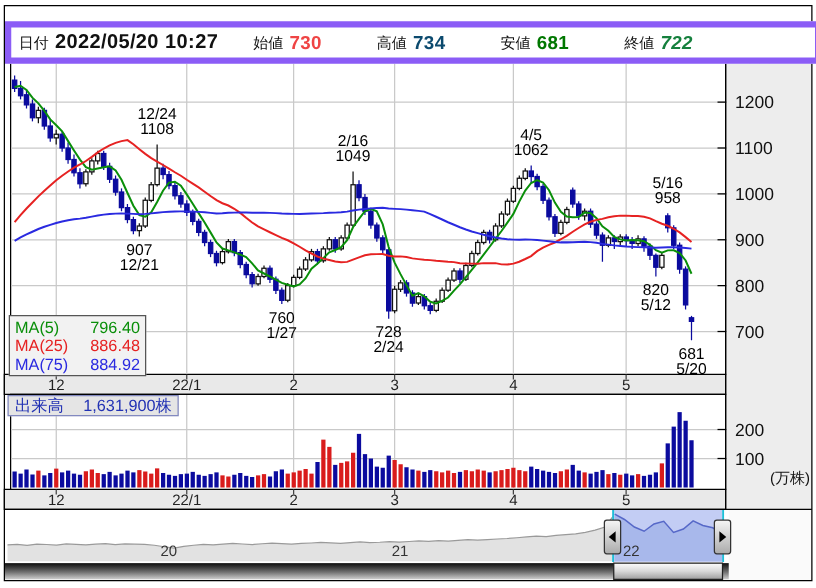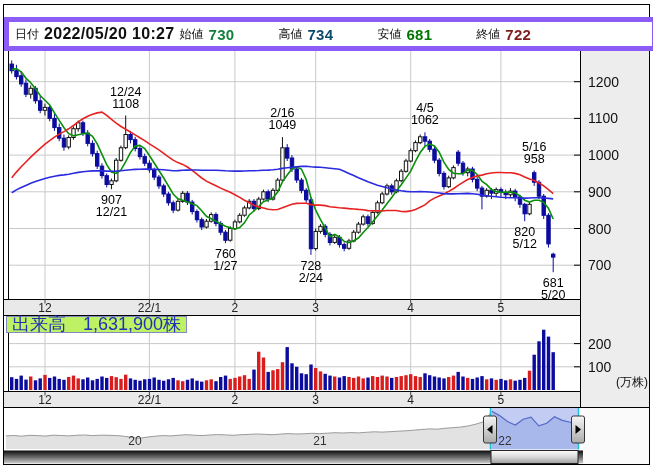--- a/index.html
+++ b/index.html
@@ -4,27 +4,27 @@
 <style>
   html,body{margin:0;padding:0;background:#fff;}
   .stage{position:relative;width:653px;height:470px;background:#fff;
          font-family:"Liberation Sans",sans-serif;overflow:hidden;}
   .stage svg{position:absolute;left:0;top:0;z-index:1;}
   .header{position:absolute;left:4px;top:17px;width:643px;height:24px;border:5px solid #8b5cf6;
           background:#fff;display:flex;align-items:center;z-index:2;white-space:nowrap;}
   .hl{font-size:12px;color:#111;margin-left:6px;}
   .hv{font-size:15px;font-weight:bold;color:#111;margin-left:5px;letter-spacing:.3px;}
   .hd{font-size:16px;font-weight:bold;}
-  .g1{margin-left:5px;}
+  .g1{margin-left:28px;}
   .g2{margin-left:44px;}
   .ma-legend{position:absolute;left:7px;top:252px;width:100px;background:#f2f2f2;
              border:1px solid #555;z-index:2;padding:1px 4px;font-size:13px;}
   .ma-row{display:flex;justify-content:space-between;line-height:15px;}
-  .vol-label{position:absolute;left:6px;top:316px;background:#bef264;border:1px solid #8289c0;
-             color:#2232b4;font-size:18px;z-index:2;padding:0 5px;line-height:15px;white-space:nowrap;}
+  .vol-label{position:absolute;left:6px;top:316px;background:#e5e5e5;border:1px solid #8289c0;
+             color:#2232b4;font-size:13px;z-index:2;padding:0 5px;line-height:15px;white-space:nowrap;}
   .vol-label .vv{margin-left:12px;}
 </style>
 </head>
 <body>
 
 <div class="stage">
 
   <svg id="chart-svg" width="653" height="470">
       <defs>
         <linearGradient id="gTrack" x1="0" y1="0" x2="0" y2="1">
@@ -517,28 +517,42 @@
       <rect x="3.5" y="4.5" width="646" height="460" fill="none" stroke="#000"></rect>
       <line x1="580.5" y1="31" x2="580.5" y2="407.5" stroke="#000"></line>
       <line x1="3.5" y1="407.5" x2="649.5" y2="407.5" stroke="#000"></line>
     </svg>
 
   <div class="header">
     <span class="hl">日付</span>
     <span class="hv hd">2022/05/20</span>
     <span class="hv hd">10:27</span>
     <span class="hl g1">始値</span>
-    <span class="hv" id="v-open" style="color: #15803d; text-align: center;">730</span>
+    <span class="hv" id="v-open" style="color: #ef4444; text-align: center;">730</span>
     <span class="hl g2">高値</span>
     <span class="hv" id="v-high" style="color: #0c4a6e;">734</span>
     <span class="hl g2">安値</span>
     <span class="hv" id="v-low" style="color: rgb(0, 119, 0);">681</span>
     <span class="hl g2">終値</span>
-    <span class="hv" id="v-close" style="color: #7f1d1d;">722</span>
+    <span class="hv" id="v-close" style="color: #15803d; font-style: italic;">722</span>
   </div>
 
+  <div class="ma-legend">
+    <div class="ma-row" style="color: rgb(10, 143, 10);">
+      <span>MA(5)</span>
+      <span>796.40</span>
+    </div>
+    <div class="ma-row" style="color: rgb(230, 34, 34);">
+      <span>MA(25)</span>
+      <span>886.48</span>
+    </div>
+    <div class="ma-row" style="color: rgb(42, 42, 224);">
+      <span>MA(75)</span>
+      <span>884.92</span>
+    </div>
+  </div>
 
   <div class="vol-label">
     <span>出来高</span>
     <span class="vv">1,631,900株</span>
   </div>
 
 </div>
 
 </body></html>

